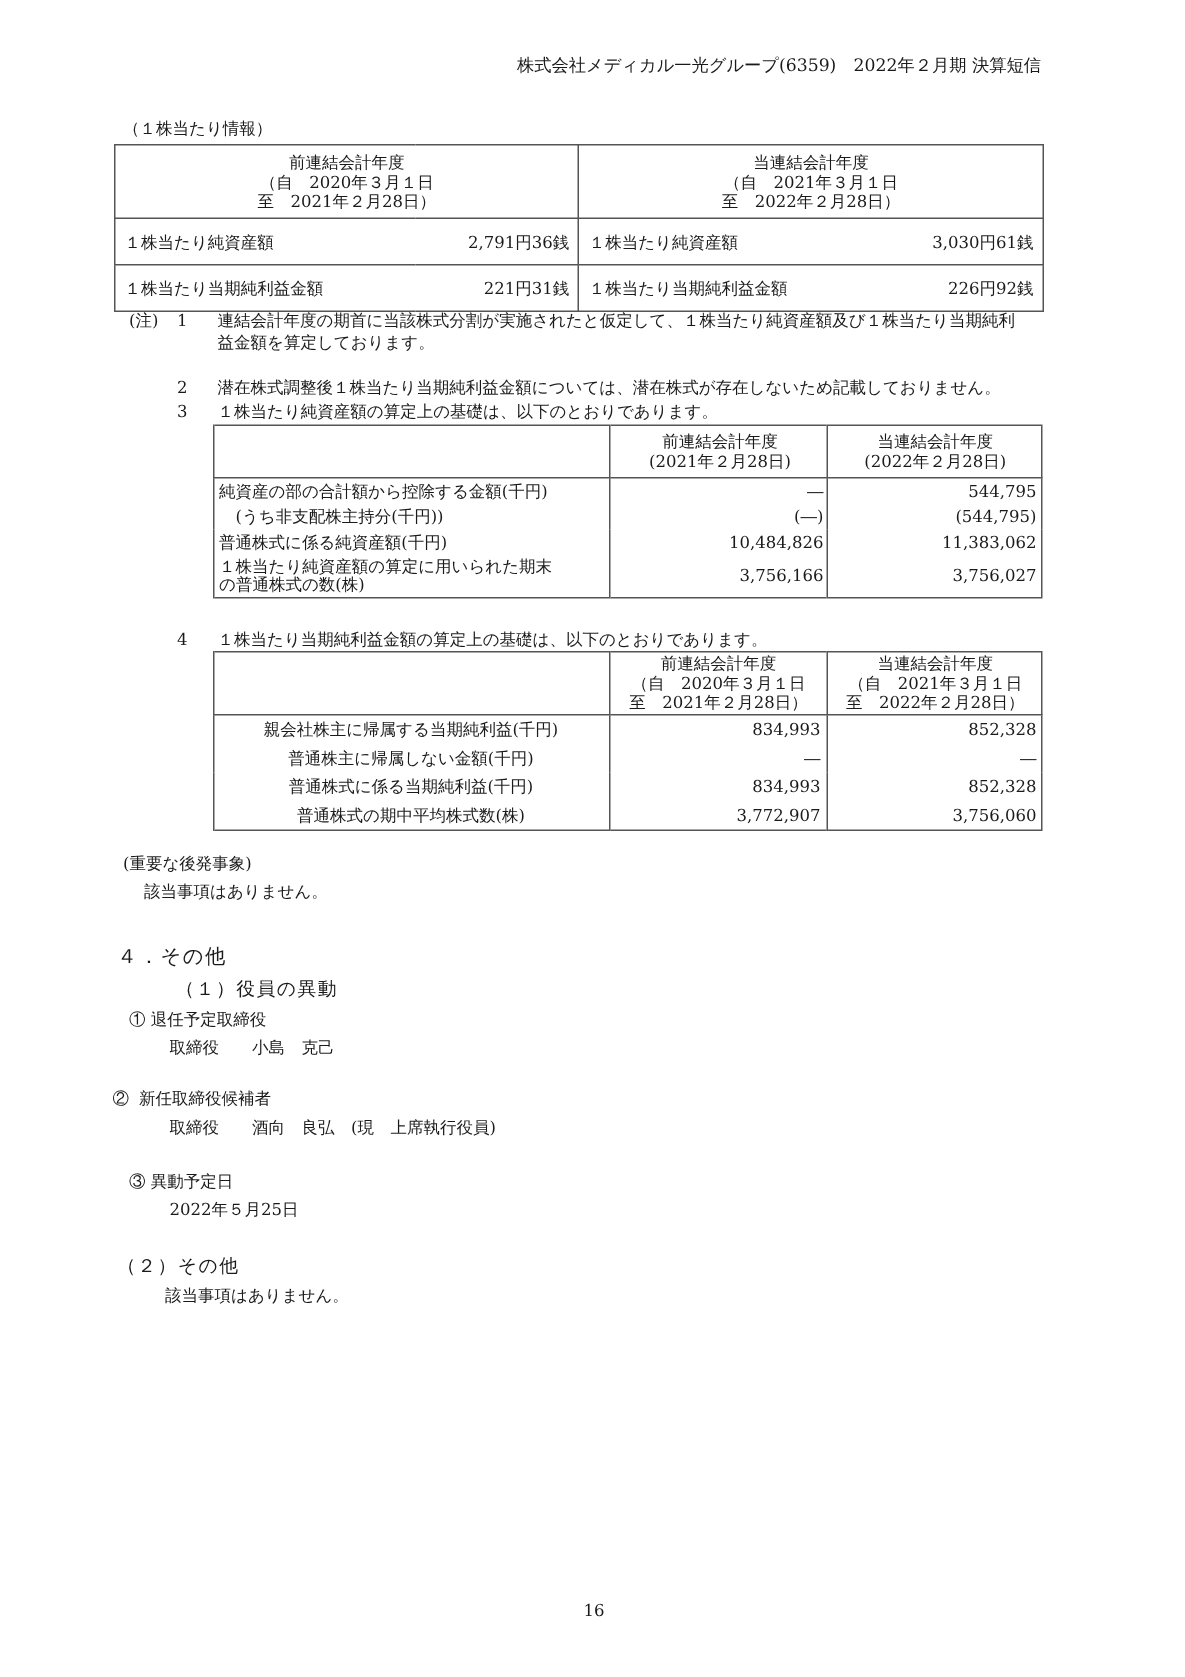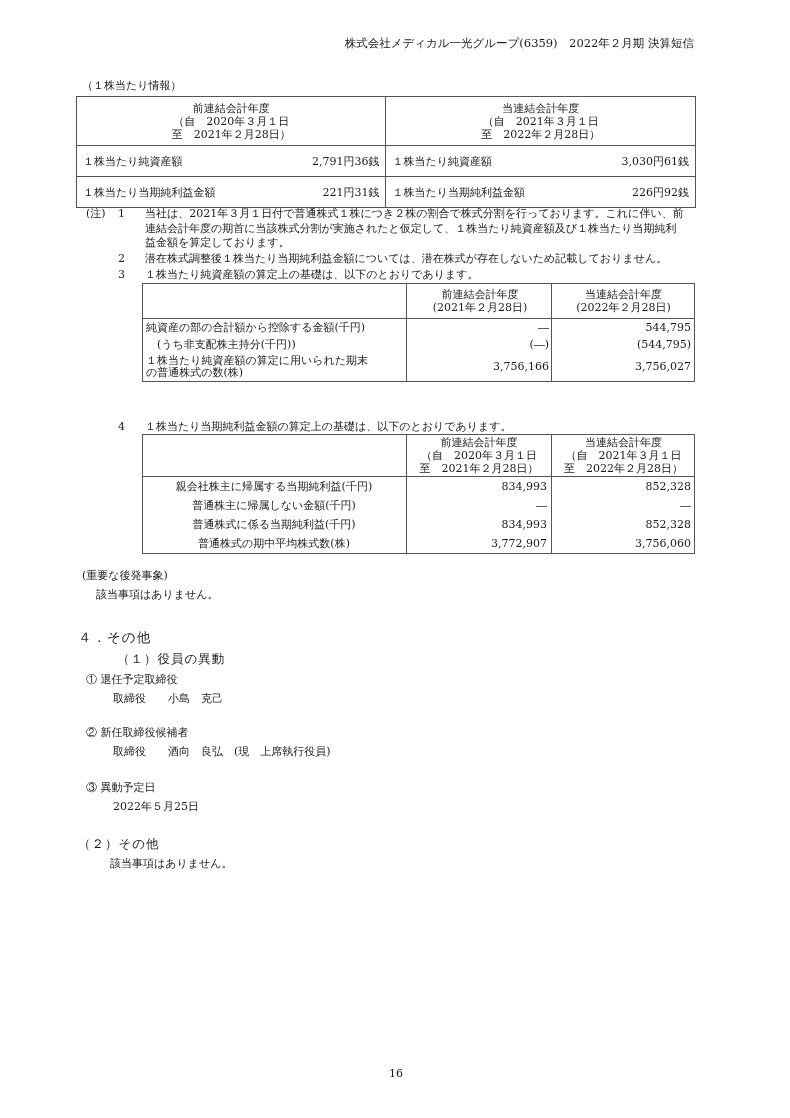--- a/index.html
+++ b/index.html
@@ -83,21 +83,20 @@
     <td class="val" style="border-left:none;">221円31銭</td>
     <td class="lbl" style="border-right:none;">１株当たり当期純利益金額</td>
     <td class="val" style="border-left:none;">226円92銭</td>
   </tr>
 </tbody>
   </table>
 
 <div class="abs note" style="top:207px;">(注)</div>
 <div class="note-num" style="top:207px;">1</div>
 <div class="note-text" style="top:207px;">
-  <div>当社は、2021年３月１日付で普通株式１株につき２株の割合で株式分割を行っております。これに伴い、前</div>
   <div>連結会計年度の期首に当該株式分割が実施されたと仮定して、１株当たり純資産額及び１株当たり当期純利</div>
   <div>益金額を算定しております。</div>
 </div>
 <div class="note-num" style="top:252px;">2</div>
 <div class="note-text" style="top:252px;">潜在株式調整後１株当たり当期純利益金額については、潜在株式が存在しないため記載しておりません。</div>
 <div class="note-num" style="top:268px;">3</div>
 <div class="note-text" style="top:268px;">１株当たり純資産額の算定上の基礎は、以下のとおりであります。</div>
 
 <table id="t2">
   <tbody>
@@ -114,20 +113,25 @@
   </tr>
   <tr class="row">
     <td class="c1">純資産の部の合計額から控除する金額(千円)</td>
     <td class="c2">―</td>
     <td class="c3">544,795</td>
   </tr>
   <tr class="row">
     <td class="c1" style="white-space:pre;">　(うち非支配株主持分(千円))</td>
     <td class="c2">(―)</td>
     <td class="c3">(544,795)</td>
+  </tr>
+  <tr class="row">
+    <td class="c1">普通株式に係る純資産額(千円)</td>
+    <td class="c2">10,484,826</td>
+    <td class="c3">11,383,062</td>
   </tr>
   <tr class="row2">
     <td class="c1">
       <div>１株当たり純資産額の算定に用いられた期末</div>
       <div>の普通株式の数(株)</div>
     </td>
     <td class="c2">3,756,166</td>
     <td class="c3">3,756,027</td>
   </tr>
 </tbody>
@@ -176,21 +180,21 @@
 
 <div class="abs body-text" style="left:82px; top:568px;">(重要な後発事象)</div>
 <div class="abs body-text" style="left:96px; top:587px;">該当事項はありません。</div>
 
 <div class="abs h-section" style="left:78px; top:629px;">４．その他</div>
 <div class="abs h-sub" style="left:78px; top:651px;margin-left:39px;">（１）役員の異動</div>
 
 <div class="abs body-text" style="left:86px; top:672px;">① 退任予定取締役</div>
 <div class="abs body-text" style="left:113px; top:691px; white-space:pre;">取締役　　小島　克己</div>
 
-<div class="abs body-text" style="left:86px; top:725px;">② 新任取締役候補者</div>
+<div class="abs body-text" style="left:75px; top:725px;font-family:Liberation Mono, monospace;">② 新任取締役候補者</div>
 <div class="abs body-text" style="left:113px; top:744px; white-space:pre;">取締役　　酒向　良弘　(現　上席執行役員)</div>
 
 <div class="abs body-text" style="left:86px; top:780px;">③ 異動予定日</div>
 <div class="abs body-text" style="left:113px; top:799px;">2022年５月25日</div>
 
 <div class="abs h-sub" style="left:78px; top:836px;">（２）その他</div>
 <div class="abs body-text" style="left:110px; top:856px;">該当事項はありません。</div>
 
 <div class="abs body-text" style="left:389px; top:1067px;">16</div>
 

